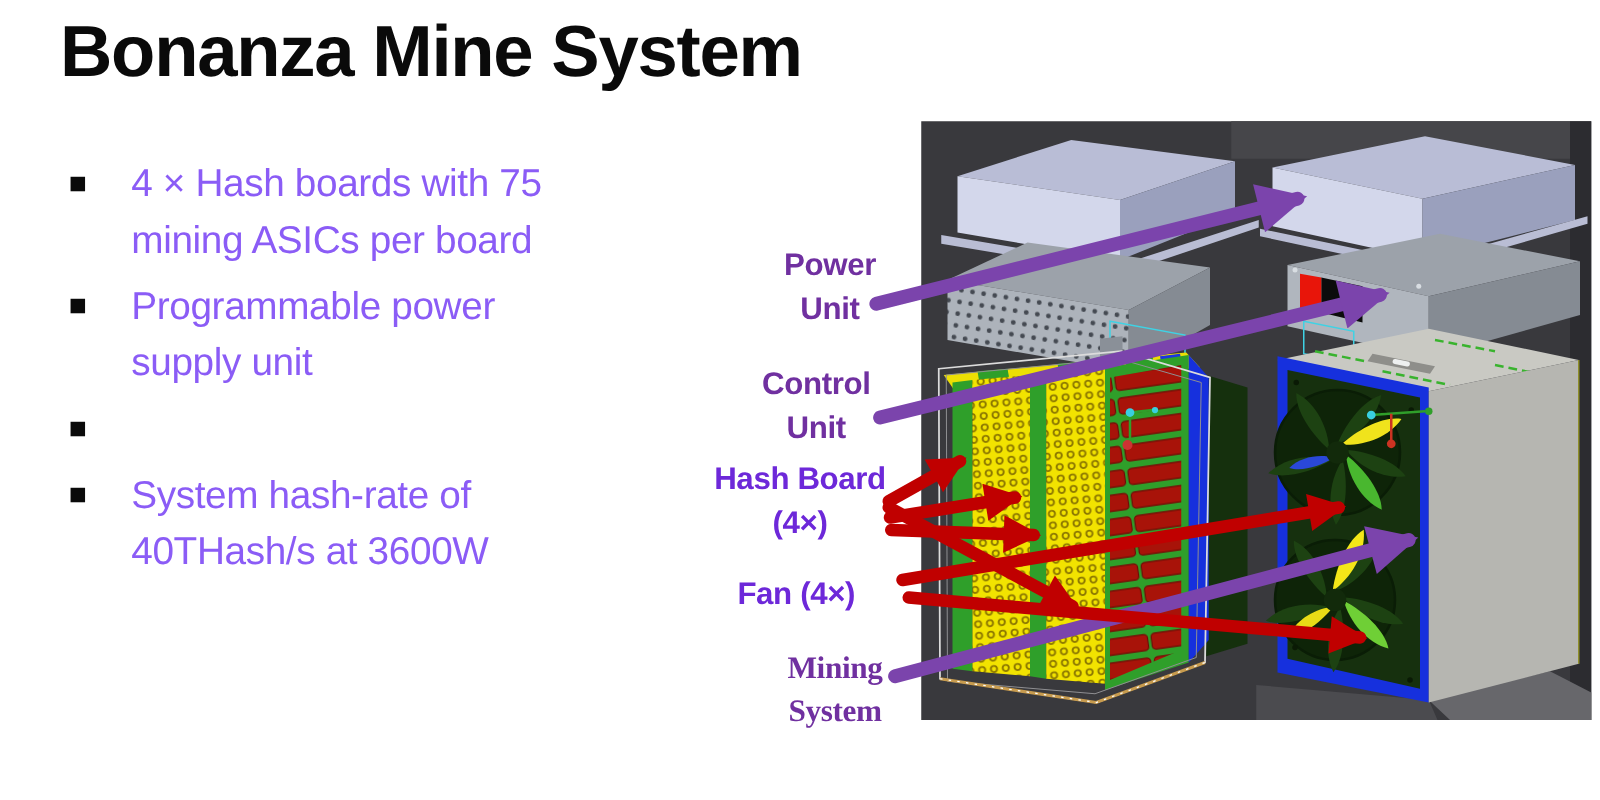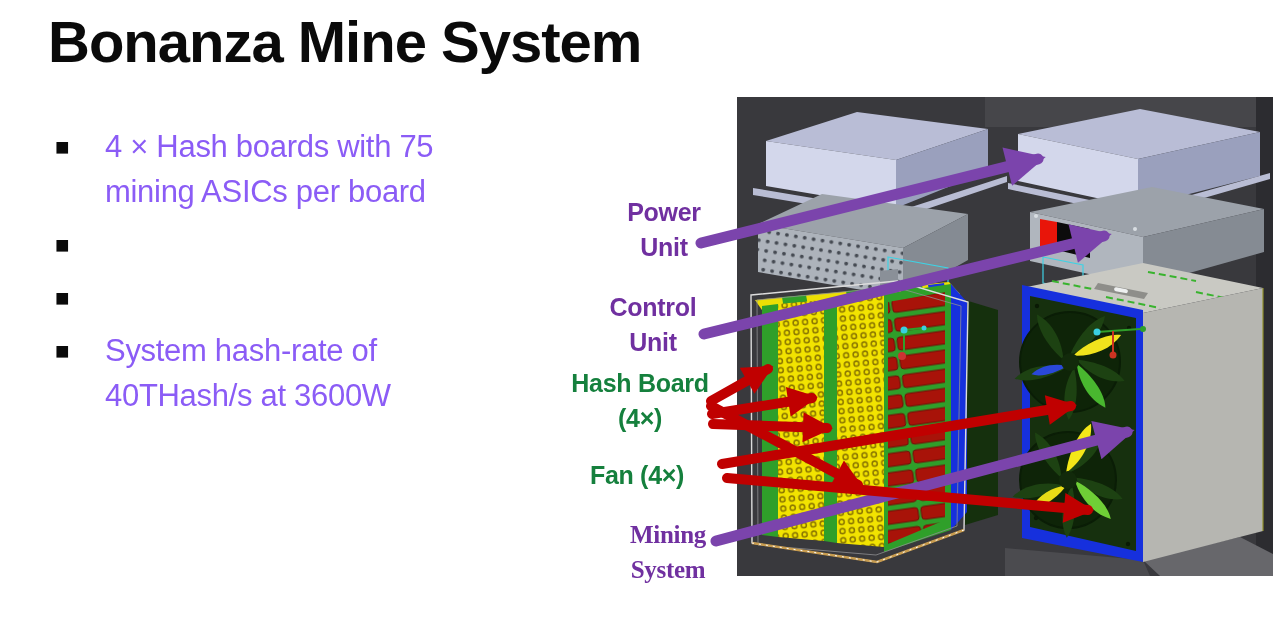--- a/index.html
+++ b/index.html
@@ -20,41 +20,43 @@
   }
   .bullet-text{
     font-size:31px;line-height:45px;font-weight:normal;color:#8b5cf6;
     white-space:pre-line;letter-spacing:-0.3px;
   }
   .callout{
     position:absolute;text-align:center;font-weight:bold;
     font-size:25px;line-height:35px;white-space:pre-line;letter-spacing:-0.3px;
   }
   .purple{color:#7030a0;}
-  .red{color:#15803d;}
+  .red{color:#6d28d9;}
   .lbl-power{left:594px;top:195px;width:140px;}
   .lbl-control{left:583px;top:290px;width:140px;}
   .lbl-hash{left:550px;top:366px;width:180px;}
   .lbl-fan{left:557px;top:458px;width:160px;}
   .lbl-mining{left:588px;top:517px;width:160px;font-family:Liberation Serif, serif;}
   svg.scene{position:absolute;left:0;top:0;}
 </style>
 </head>
 <body>
 
 <div class="title">Bonanza Mine System</div>
 
 <div class="bullets">
   <div class="bullet-item">
     <span class="bullet-marker">■</span>
     <span class="bullet-text">4 × Hash boards with 75
 mining ASICs per board</span>
   </div>
   <div class="bullet-item">
     <span class="bullet-marker">■</span>
+    <span class="bullet-text">Programmable power
+supply unit</span>
   </div>
   <div class="bullet-item">
     <span class="bullet-marker">■</span>
   </div>
   <div class="bullet-item">
     <span class="bullet-marker">■</span>
     <span class="bullet-text">System hash-rate of
 40THash/s at 3600W</span>
   </div>
 </div>

